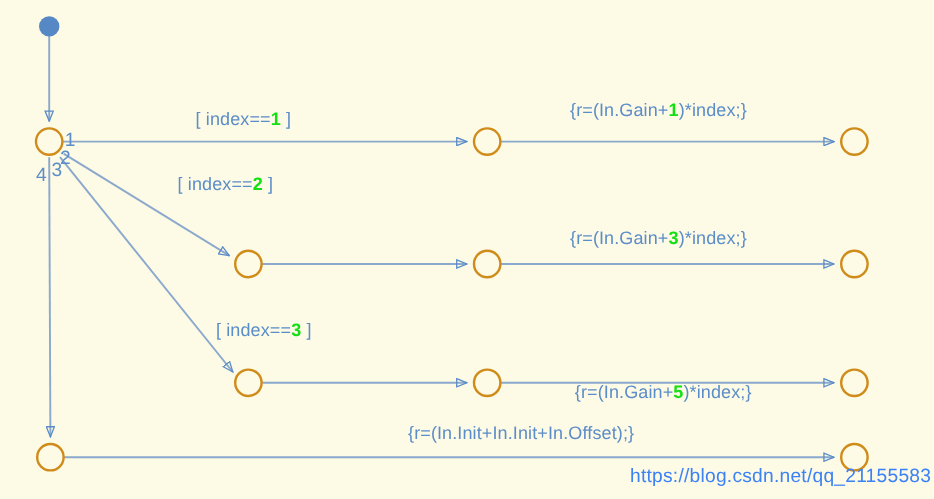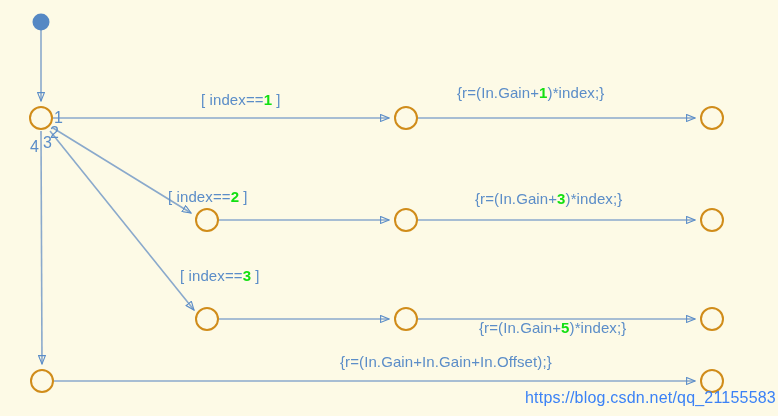--- a/index.html
+++ b/index.html
@@ -106,43 +106,43 @@
       <circle cx="42" cy="381" r="11"></circle>
       <circle cx="712" cy="381" r="11"></circle>
     </g>
   </svg>
 
   <span class="branch-num" style="left:54px; top:110px;">1</span>
   <span class="branch-num" style="left:50px; top:125px;">2</span>
   <span class="branch-num" style="left:43px; top:135px;">3</span>
   <span class="branch-num" style="left:30px; top:139px;">4</span>
 
-  <span class="lbl" style="left:163px; top:92px;margin-left:38px;">
+  <span class="lbl" style="left:163px; top:92px;">
     <span>[ index==</span><span class="num">1</span><span> ]</span>
   </span>
 
-  <span class="lbl" style="left:168px; top:146px;margin-top:43px;">
+  <span class="lbl" style="left:148px; top:146px;">
     <span>[ index==</span><span class="num">2</span><span> ]</span>
   </span>
 
   <span class="lbl" style="left:180px; top:256px;margin-top:12px;">
     <span>[ index==</span><span class="num">3</span><span> ]</span>
   </span>
 
-  <span class="lbl" style="left:457px; top:85px;text-align:right;">
+  <span class="lbl" style="left:475px; top:85px;text-align:right;">
     <span>{r=(In.Gain+</span><span class="num">1</span><span>)*index;}</span>
   </span>
 
   <span class="lbl" style="left:475px; top:191px;">
     <span>{r=(In.Gain+</span><span class="num">3</span><span>)*index;}</span>
   </span>
 
   <span class="lbl" style="left:479px; top:288px;margin-top:32px;">
     <span>{r=(In.Gain+</span><span class="num">5</span><span>)*index;}</span>
   </span>
 
   <span class="lbl" style="left:340px; top:354px;">
-    <span>{r=(In.Gain+In.Gain+In.Offset);}</span><span class="num"></span><span></span>
+    <span>{r=(In.Init+In.Init+In.Offset);}</span><span class="num"></span><span></span>
   </span>
 
   <span class="watermark" style="left:525px; top:390px;">https://blog.csdn.net/qq_21155583</span>
 
 </div>
 
 </body></html>

